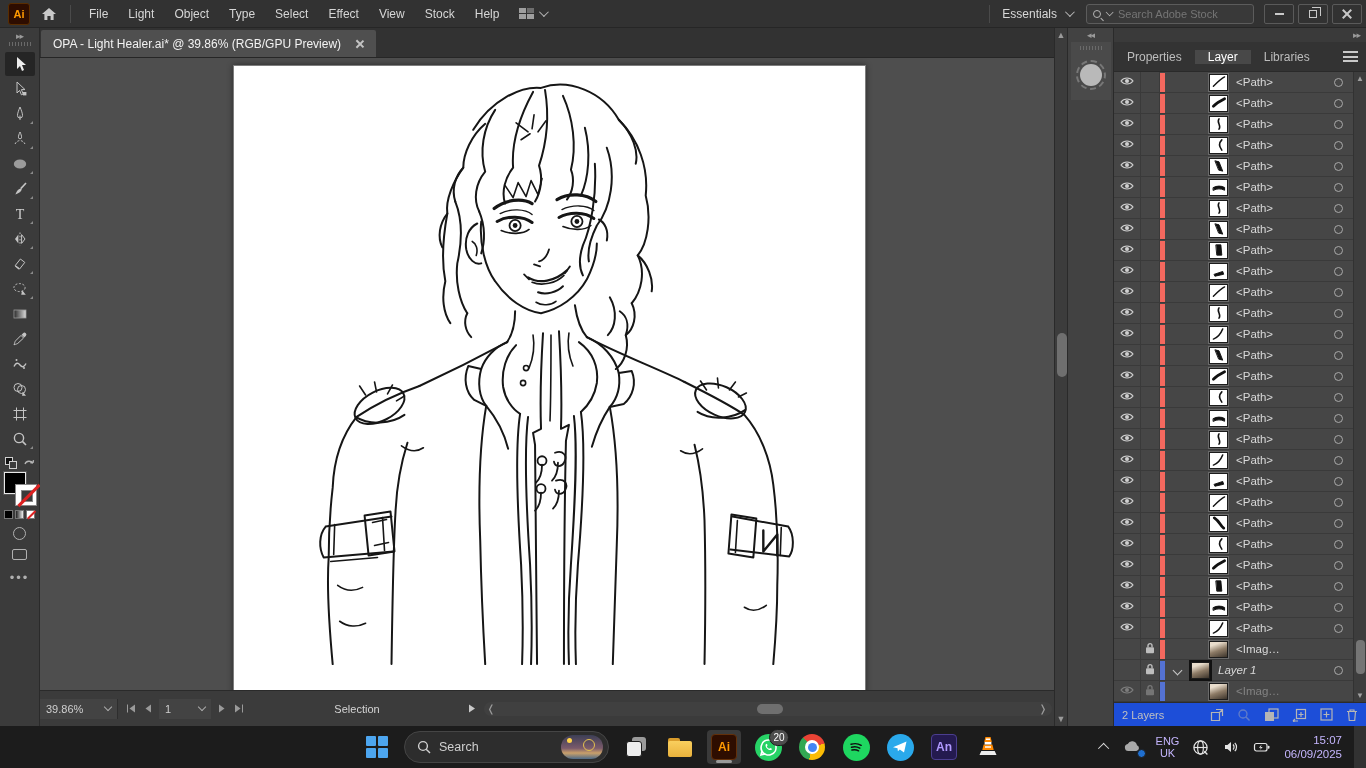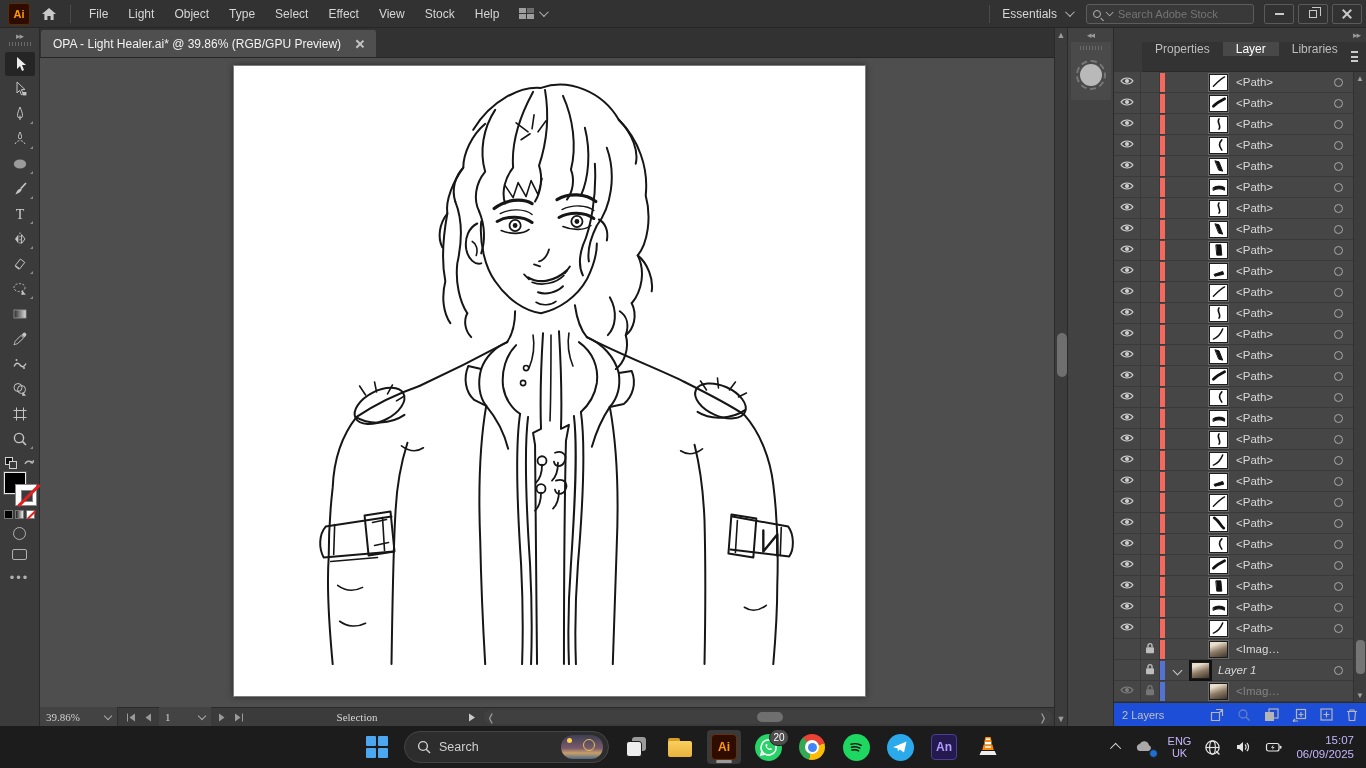--- a/index.html
+++ b/index.html
@@ -69,21 +69,21 @@
   .doc-tab{height:27px;background:#4f4f4f;display:flex;align-items:center;padding:0 12px;gap:14px;margin-left:1px;border-radius:2px 2px 0 0;}
   .doc-tab .t{color:#f2f2f2;font-size:12px;white-space:nowrap;}
   .tab-x{position:relative;width:9px;height:9px;opacity:.85;}
   .tab-x:before,.tab-x:after{content:"";position:absolute;left:4px;top:0;width:1.6px;height:10px;background:#d8d8d8;}
   .tab-x:before{transform:rotate(45deg);}.tab-x:after{transform:rotate(-45deg);}
   .canvas{flex:1;position:relative;background:#4e4e4e;overflow:hidden;}
   .artboard{position:absolute;left:193px;top:7px;width:633px;height:632px;background:#fff;border:1px solid #7d7d7d;box-shadow:0 0 6px rgba(0,0,0,.45);}
   .artboard svg{display:block;}
 
   
-  .statusrow{height:19px;background:#3b3b3b;border-top:1px solid #2a2a2a;display:flex;align-items:center;font-size:11px;color:#cfcfcf;font-family:Liberation Serif, serif;}
+  .statusrow{height:36px;background:#3b3b3b;border-top:1px solid #2a2a2a;display:flex;align-items:center;font-size:11px;color:#cfcfcf;}
   .sb-zoom{width:78px;height:20px;display:flex;align-items:center;justify-content:space-between;background:#434343;padding:0 6px;border-right:1px solid #2e2e2e;}
   .sb-chev{width:6px;height:6px;border-right:1.4px solid #aaa;border-bottom:1.4px solid #aaa;transform:rotate(45deg);margin-top:-3px;}
   .sb-nav{display:flex;align-items:center;gap:7px;padding:0 8px;}
   .sb-nav svg{display:block;}
   .sb-field{width:52px;height:20px;background:#434343;display:flex;align-items:center;justify-content:space-between;padding:0 6px;}
   .sb-label{width:210px;text-align:center;color:#d5d5d5;}
   .sb-expand{margin:0 6px;}
   .hscroll{flex:1;height:14px;margin:0 2px;background:#404040;border-radius:7px;position:relative;display:flex;align-items:center;}
   .hs-arrow{color:#9a9a9a;font-size:10px;width:14px;text-align:center;}
   .hs-thumb{position:absolute;left:273px;width:26px;height:10px;border-radius:5px;background:#6f6f6f;}
@@ -96,21 +96,21 @@
 
   
   .icondock{width:46px;background:#424242;border-right:1px solid #2a2a2a;display:flex;flex-direction:column;align-items:center;}
   .dock-head{width:100%;height:14px;display:flex;align-items:center;justify-content:center;color:#9a9a9a;font-size:9px;letter-spacing:-1px;}
   .icondock .tile{width:40px;height:58px;background:#4a4a4a;display:flex;flex-direction:column;align-items:center;padding-top:4px;gap:8px;}
   .dashed-circle{width:22px;height:22px;border-radius:50%;background:#b9b9b9;outline:2px dashed #777;outline-offset:2px;}
 
   
   .paneldock{width:252px;background:#3a3a3a;display:flex;flex-direction:column;}
   .pd-head{height:14px;display:flex;justify-content:flex-end;align-items:center;color:#9a9a9a;font-size:9px;letter-spacing:-1px;padding-right:6px;}
-  .ptabs{height:30px;background:#333;display:flex;align-items:flex-start;border-bottom:1px solid #2a2a2a;margin-left:28px;}
+  .ptabs{height:30px;background:#333;display:flex;align-items:center;border-bottom:1px solid #2a2a2a;}
   .ptab{padding:0 13px;display:flex;align-items:center;color:#bdbdbd;font-size:12px;}
   .ptab.active{background:#484848;color:#fff;}
   .ptab-burger{margin-left:auto;margin-right:8px;align-self:center;width:15px;height:11px;border-top:2px solid #c9c9c9;border-bottom:2px solid #c9c9c9;position:relative;}
   .ptab-burger:before{content:"";position:absolute;left:0;top:2.5px;width:100%;height:2px;background:#c9c9c9;}
   .rows{flex:1;position:relative;overflow:hidden;background:#464646;}
   .rows-inner{position:absolute;inset:0 13px 0 0;}
   .lrow{height:21px;display:flex;align-items:center;border-bottom:1px solid #3a3a3a;position:relative;}
   .cell{width:27px;height:100%;display:flex;align-items:center;justify-content:center;border-right:1px solid #3a3a3a;flex:none;}
   .cell.c2{width:19px;}
   .bar{width:5px;height:19px;margin:0 0 0 0;flex:none;}
@@ -127,21 +127,21 @@
   .target{margin-left:auto;margin-right:10px;width:9px;height:9px;border:1.3px solid #a9a9a9;border-radius:50%;flex:none;}
   .dim{opacity:.4;}
   .lscroll{position:absolute;top:0;right:0;bottom:0;width:13px;background:#3d3d3d;border-left:1px solid #323232;}
   .ls-thumb{position:absolute;left:2px;bottom:28px;width:9px;height:34px;border-radius:4px;background:#757575;}
   .ls-ar{position:absolute;left:0;width:100%;text-align:center;color:#9f9f9f;font-size:8px;}
   .pfoot{height:24px;background:#1d4ed8;border-top:1px solid #2c2c2c;display:flex;align-items:center;padding:0 8px;gap:13px;}
   .pfoot .cnt{color:#c0c0c0;font-size:11px;margin-right:auto;}
   .pfoot svg{display:block;}
 
   
-  .taskbar{position:absolute;left:0;right:0;bottom:0;height:42px;background:#1c1c1c;display:flex;align-items:center;}
+  .taskbar{position:absolute;left:0;right:12px;bottom:0;height:42px;background:#1c1c1c;display:flex;align-items:center;}
   .tb-apps{position:absolute;left:360px;display:flex;align-items:center;gap:10px;height:100%;}
   .appbtn{width:34px;height:34px;border-radius:4px;display:flex;align-items:center;justify-content:center;position:relative;}
   .appbtn.active{background:#3a3a3a;}
   .appbtn.active:after{content:"";position:absolute;bottom:1px;left:9px;width:16px;height:3px;border-radius:2px;background:#9a9a9a;}
   .search-pill{width:205px;height:32px;background:#2d2d2d;border:1px solid #454545;border-radius:16px;display:flex;align-items:center;padding:0 5px 0 12px;gap:8px;}
   .search-pill .txt{color:#cfcfcf;font-size:12.5px;flex:1;}
   .bing-thumb{width:42px;height:24px;border-radius:12px;background:linear-gradient(180deg,#3d3f55 0%,#7a5a6b 55%,#caa06a 75%,#4d6a88 100%);position:relative;overflow:hidden;}
   .bing-thumb:before{content:"";position:absolute;left:6px;top:3px;width:5px;height:5px;border-radius:50%;background:#ffd24a;}
   .bing-thumb:after{content:"";position:absolute;right:8px;top:4px;width:10px;height:10px;border:1.4px solid #e4c14f;border-radius:50%;}
   .win{display:grid;grid-template-columns:10px 10px;grid-template-rows:10px 10px;gap:2px;}

